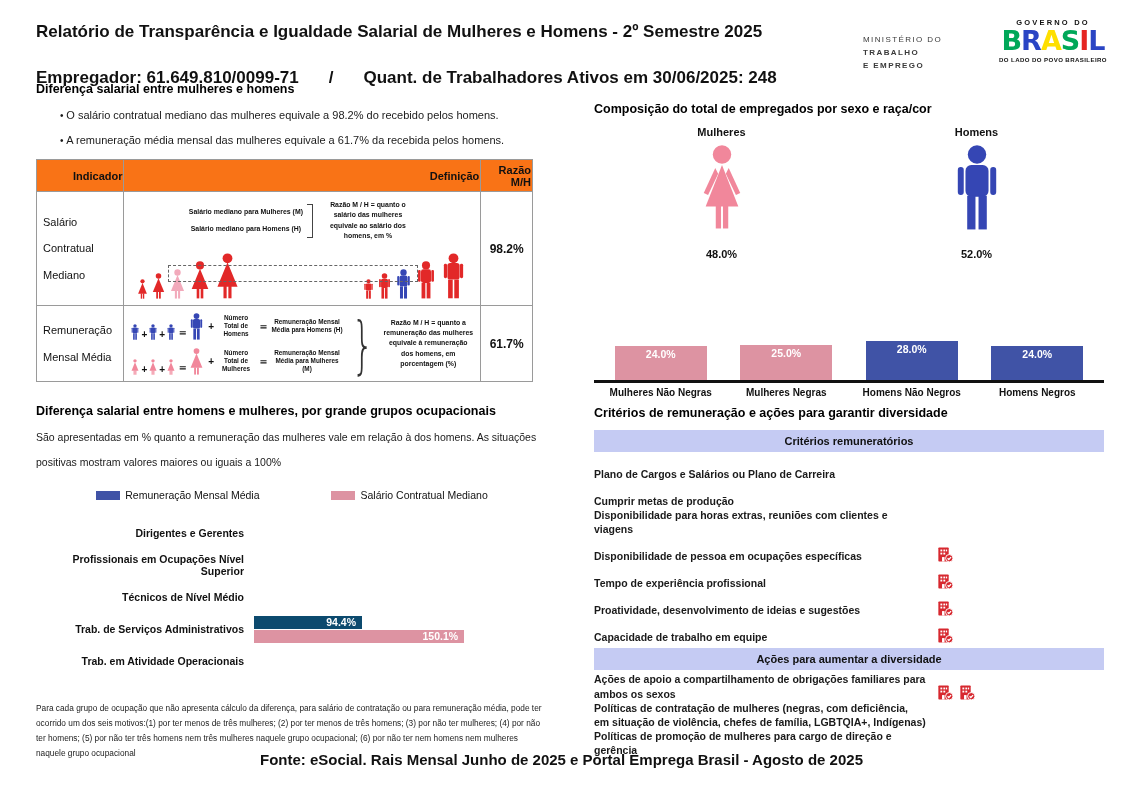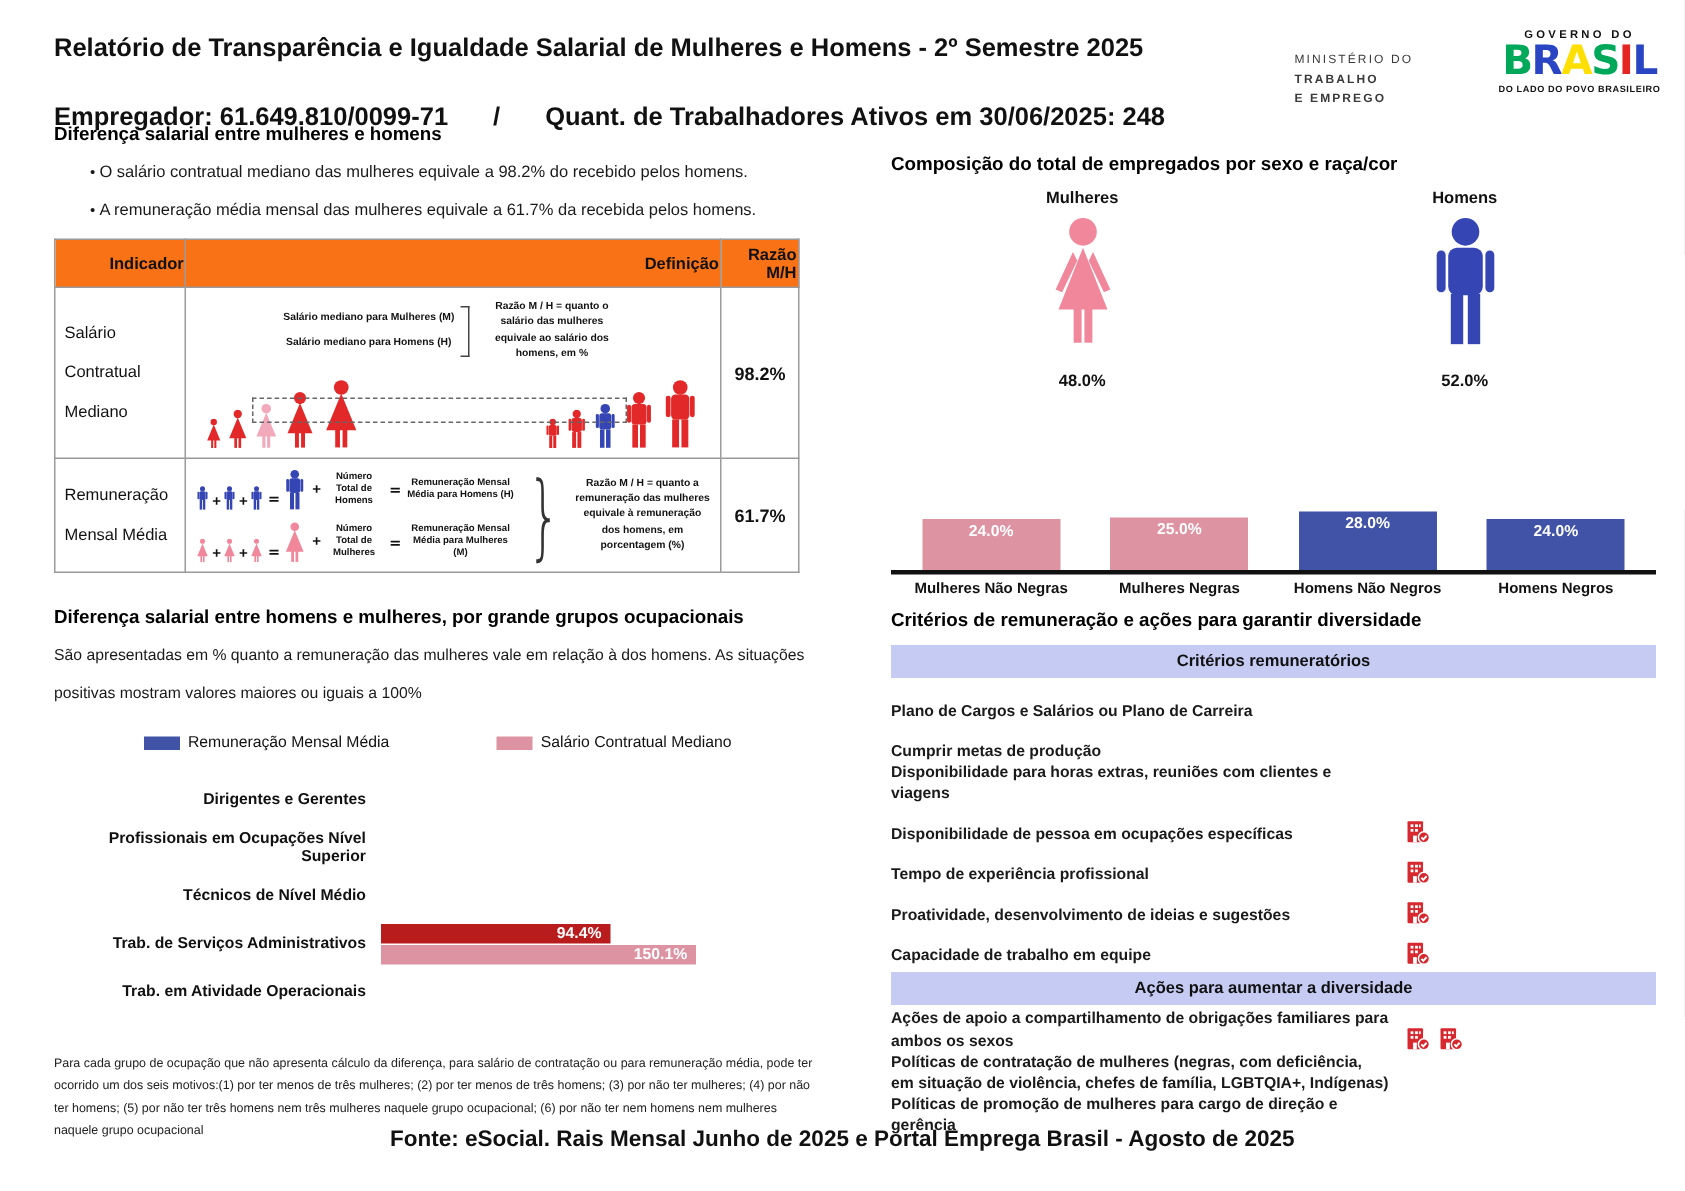--- a/index.html
+++ b/index.html
@@ -338,21 +338,21 @@
           <div class="occ-label">Profissionais em Ocupações Nível Superior</div>
           <div class="occ-bars"></div>
         </div>
         <div class="occ-row">
           <div class="occ-label">Técnicos de Nível Médio</div>
           <div class="occ-bars"></div>
         </div>
         <div class="occ-row">
           <div class="occ-label">Trab. de Serviços Administrativos</div>
           <div class="occ-bars">
-            <div class="occ-bar" style="width: 153px; background: #b91c1c;">94.4%</div>
+            <div class="occ-bar" style="width: 108px; background: #0c4a6e;">94.4%</div>
             <div class="occ-bar" style="width: 210.14px; background: rgb(221, 147, 162);">150.1%</div>
           </div>
         </div>
         <div class="occ-row">
           <div class="occ-label">Trab. em Atividade Operacionais</div>
           <div class="occ-bars"></div>
         </div>
       </div>
     <div class="footnote">Para cada grupo de ocupação que não apresenta cálculo da diferença, para salário de contratação ou para remuneração média, pode ter ocorrido um dos seis motivos:(1) por ter menos de três mulheres; (2) por ter menos de três homens; (3) por não ter mulheres; (4) por não ter homens; (5) por não ter três homens nem três mulheres naquele grupo ocupacional; (6) por não ter nem homens nem mulheres naquele grupo ocupacional</div>
   </div>

